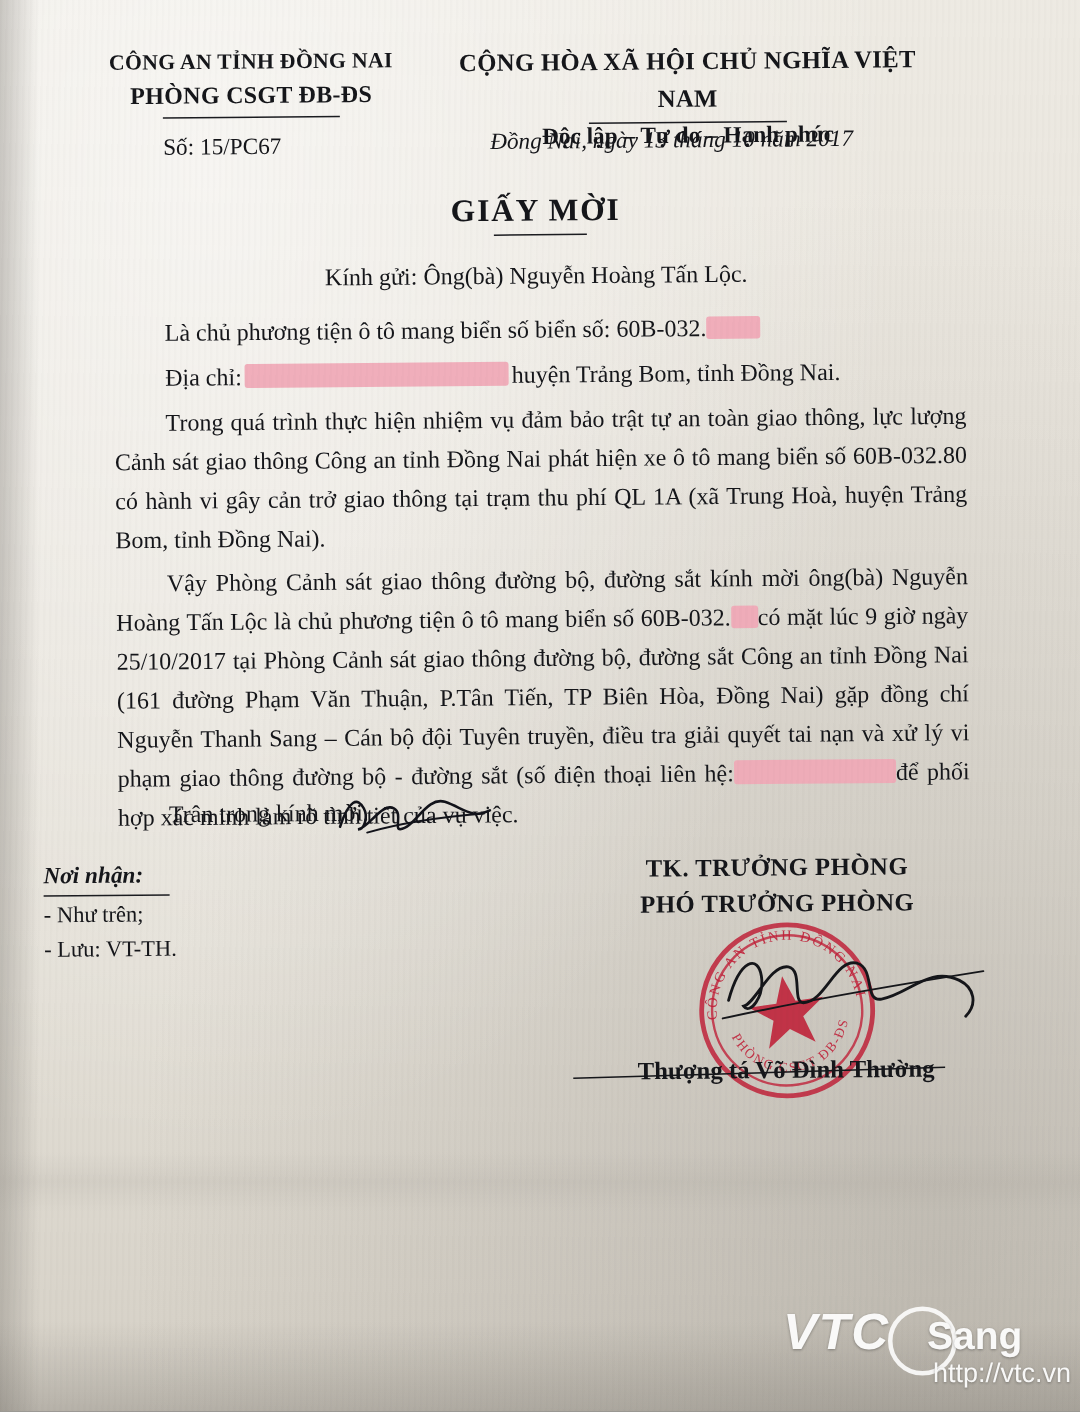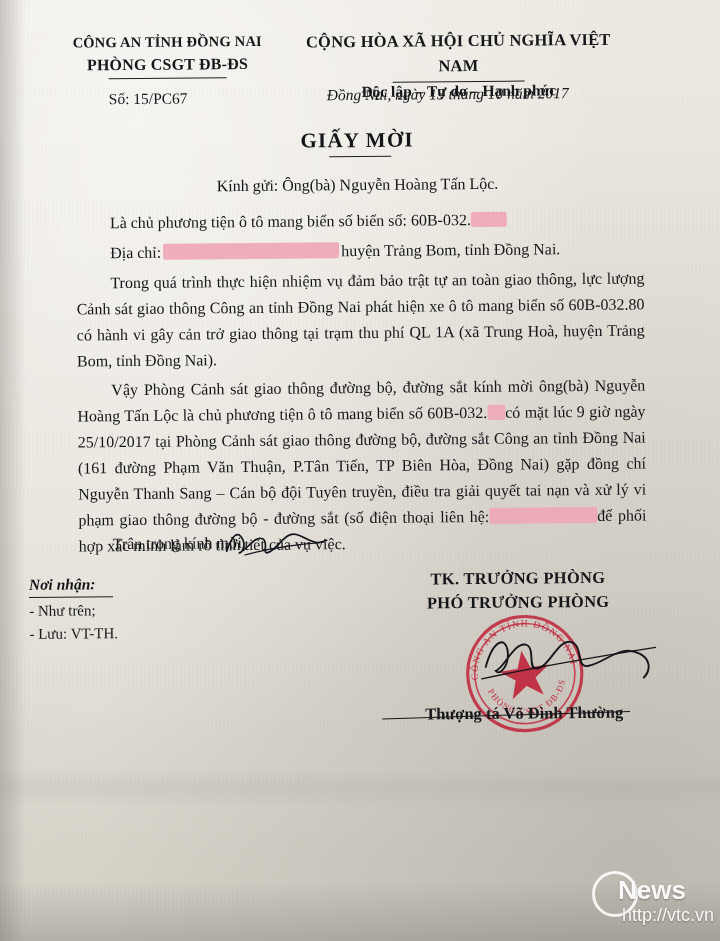--- a/index.html
+++ b/index.html
@@ -399,18 +399,19 @@
 
     <div class="signer-rule"></div>
     <div class="signer">Thượng tá Võ Đình Thường</div>
 
   </div>
 
   <div class="fold"></div>
   <div class="grain"></div>
 
   <div class="watermark">
+    <div class="wm-vtc">VTC</div>
     <div class="wm-ring"></div>
-    <div class="wm-news">News</div>
+    <div class="wm-news">Sang</div>
     <div class="wm-url">http://vtc.vn</div>
   </div>
 
 </div>
 
 </body></html>

